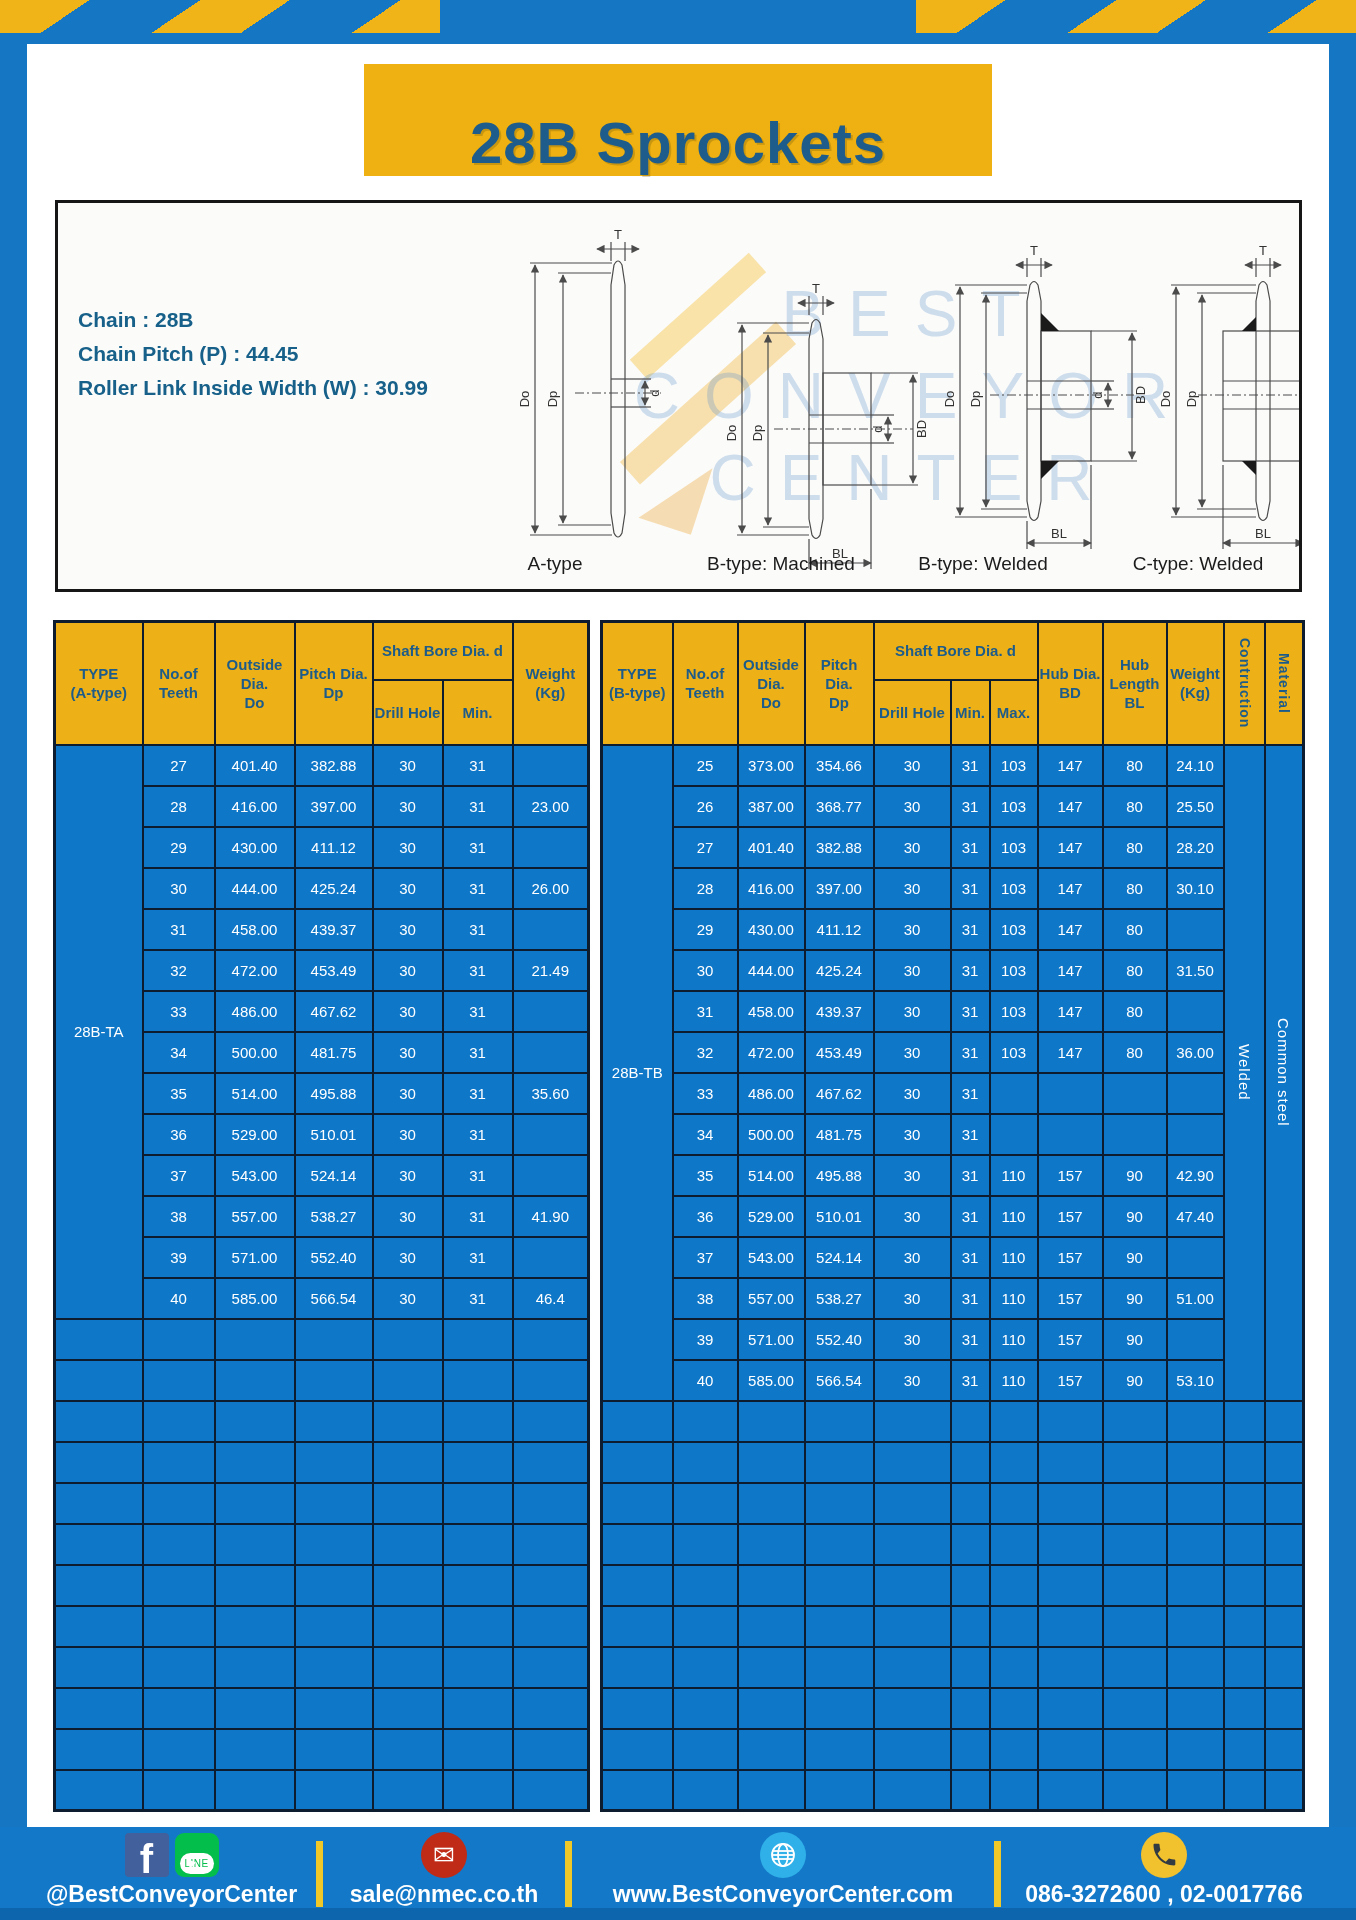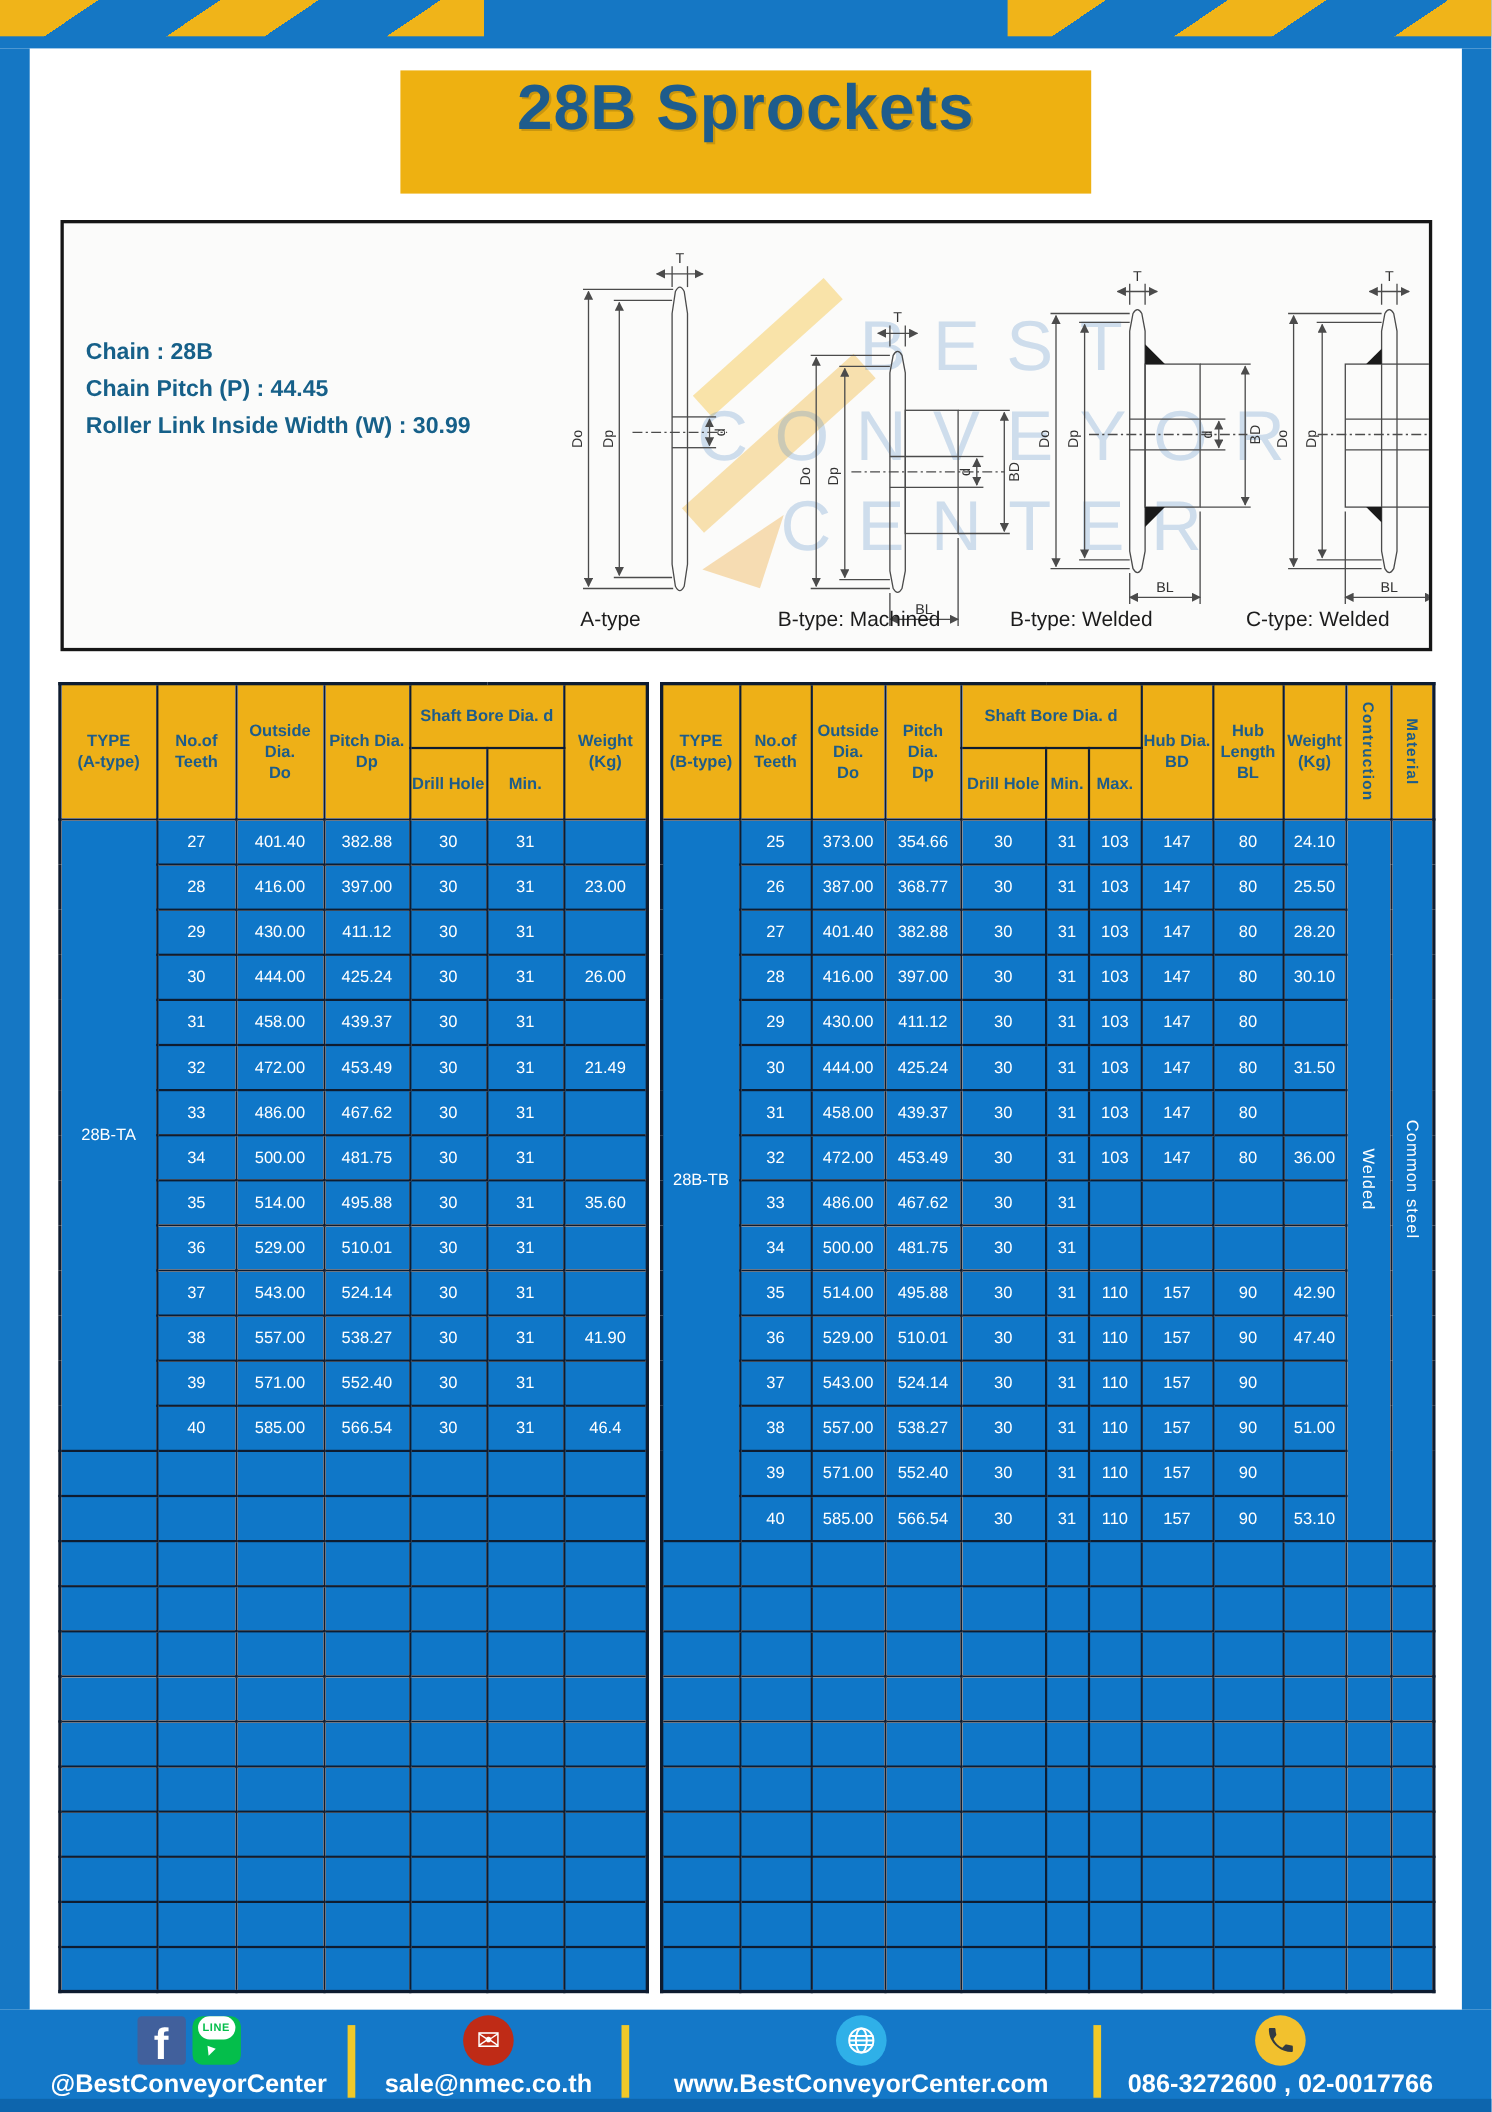--- a/index.html
+++ b/index.html
@@ -10,21 +10,21 @@
   .top-band{position:absolute;left:0;top:0;width:1356px;height:44px;background:#1577c4}
   .stripes{position:absolute;top:0;height:33px;width:440px;
     background:repeating-linear-gradient(146deg,#f0b419 0 50px,#1577c4 50px 112px)}
   .stripes.left{left:0}
   .stripes.right{right:0}
   .side-border{position:absolute;top:44px;width:27px;height:1783px;background:#1577c4}
   .side-border.l{left:0}.side-border.r{right:0}
 
   
   .banner{position:absolute;left:364px;top:64px;width:628px;height:112px;background:#eeb111;
-          display:flex;align-items:flex-start;justify-content:center}
+          display:flex;align-items:flex-end;justify-content:center}
   .banner h1{margin:0;font-size:58px;font-weight:bold;color:#1e5c8c;letter-spacing:1px;
              text-shadow:2px 2px 0 rgba(90,70,10,.25)}
 
   
   .panel{position:absolute;left:55px;top:200px;width:1247px;height:392px;background:#fbfbfa;
          border:3px solid #161616;box-sizing:border-box;overflow:hidden}
   .wm{position:absolute;left:470px;top:70px;width:770px;text-align:center;
       font-weight:normal;font-size:64px;letter-spacing:24px;line-height:82px;
       color:rgba(88,144,200,.28);white-space:nowrap;pointer-events:none}
   .swoosh1,.swoosh2,.swoosh3{position:absolute;pointer-events:none}
@@ -61,23 +61,23 @@
           display:flex;align-items:stretch;padding:0 27px;box-sizing:border-box}
   .fbottom{position:absolute;left:0;top:1908px;width:1356px;height:12px;background:#0d65ad}
   .fsec{display:flex;flex-direction:column;align-items:center;justify-content:flex-start;padding-top:5px}
   .fsec .label{color:#fff;font-weight:bold;font-size:23px;margin-top:3px;white-space:nowrap}
   .fdiv{width:7px;height:66px;background:#f0c929;align-self:center}
   .icons-row{display:flex;gap:6px;height:46px;align-items:center}
   .fb-icon{width:44px;height:44px;background:#41609c;border-radius:4px;display:flex;
            align-items:flex-end;justify-content:center;overflow:hidden}
   .fb-icon span{color:#fff;font-size:40px;font-weight:bold;line-height:36px}
   .line-icon{width:44px;height:44px;background:#04be4b;border-radius:9px;position:relative}
-  .line-bubble{position:absolute;left:5px;top:0;width:34px;height:21px;background:#fff;
+  .line-bubble{position:absolute;left:5px;top:20px;width:34px;height:21px;background:#fff;
                border-radius:11px;display:flex;align-items:center;justify-content:center;
-               font-size:10px;font-weight:bold;color:#04be4b;letter-spacing:.5px}
+               font-size:10px;font-weight:normal;color:#04be4b;letter-spacing:.5px}
   .line-tail{position:absolute;left:12px;top:28px;width:0;height:0;
              border-left:4px solid transparent;border-right:4px solid transparent;
              border-top:8px solid #fff;transform:rotate(20deg)}
   .circle-icon{width:46px;height:46px;border-radius:50%;display:flex;align-items:center;justify-content:center}
   .email-icon{background:#bf2b16;color:#fff;font-size:26px}
   .globe-icon{background:#2fb0e8}
   .phone-icon{background:#f2c12e}
 </style>
 </head>
 <body>

